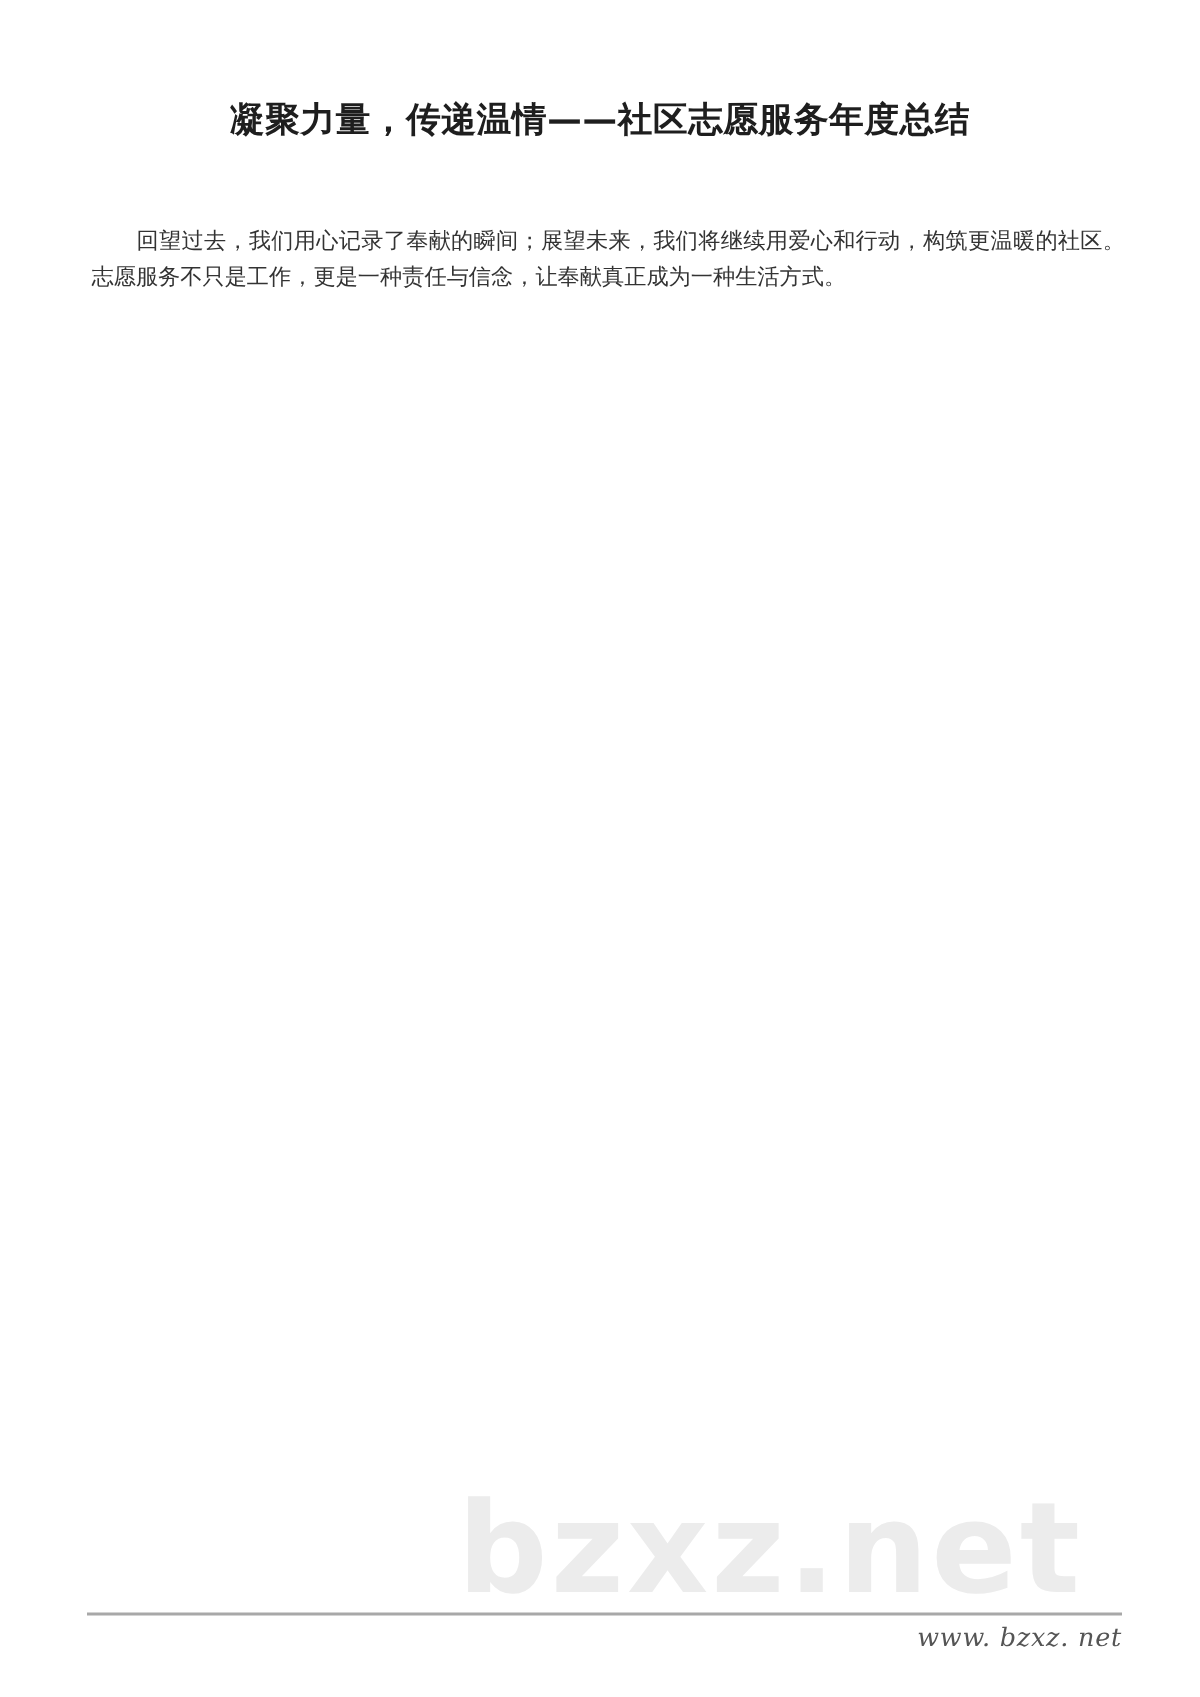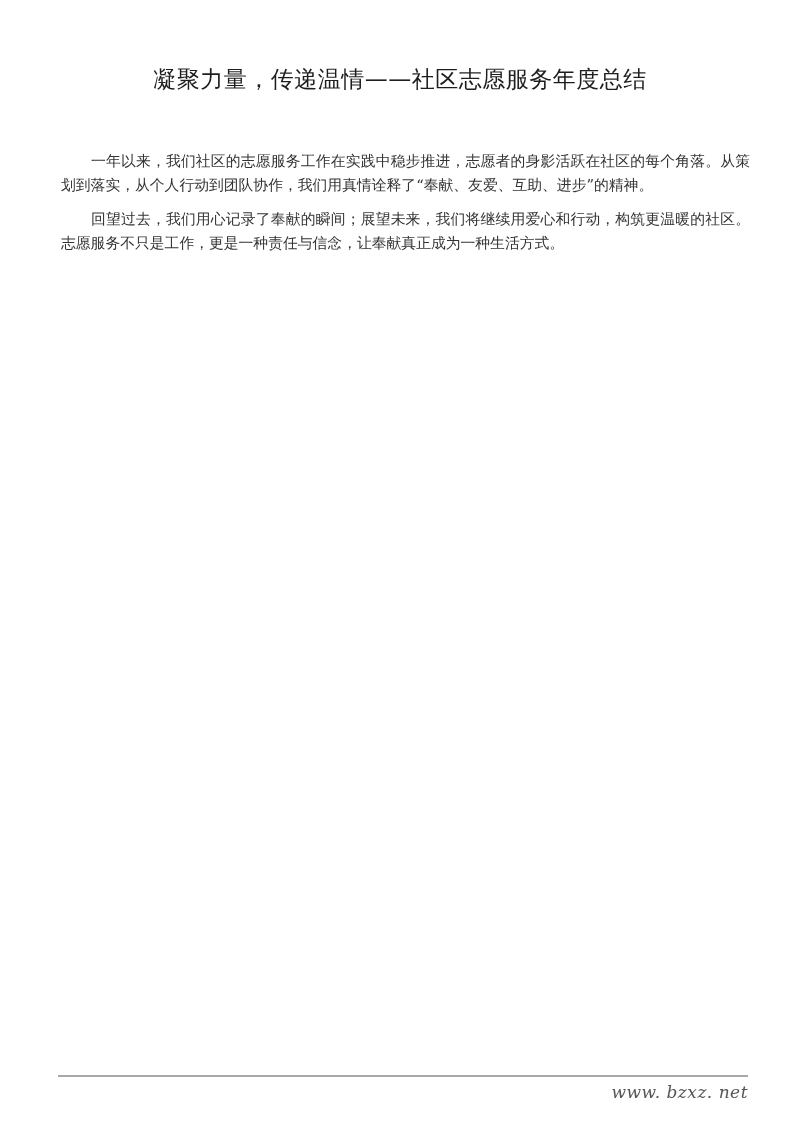--- a/index.html
+++ b/index.html
@@ -20,21 +20,21 @@
       left: 0; top: 0;
       width: 800px;
       height: 1131px;
     }
     .title {
       position: absolute;
       left: 0;
       width: 800px;
       text-align: center;
       font-family: "DejaVu Sans", "Liberation Sans", sans-serif;
-      font-weight: normal;
+      font-weight: bold;
       font-size: 23px;
       letter-spacing: 0.5px;
       color: #1e1e1e;
       margin: 0;
     }
     .title-1 { top: 64px; }
     .section {
       position: absolute;
       left: 83px;
       width: 633px;
@@ -82,24 +82,24 @@
       font-size: 17px;
       color: #555555;
       letter-spacing: 0.5px;
     }
   </style>
 </head>
 <body>
 
 <div class="page">
 
+  <div class="watermark">bzxz.net</div>
 
   <h1 class="title title-1 content-layer">凝聚力量，传递温情——社区志愿服务年度总结</h1>
 
   <div class="section section-1 content-layer">
-    <p class="para">一年以来，我们社区的志愿服务工作在实践中稳步推进，志愿者的身影活跃在社区的每个角落。从策划到落实，从个人行动到团队协作，我们用真情诠释了“奉献、友爱、互助、进步”的精神。</p>
     <p class="para">回望过去，我们用心记录了奉献的瞬间；展望未来，我们将继续用爱心和行动，构筑更温暖的社区。志愿服务不只是工作，更是一种责任与信念，让奉献真正成为一种生活方式。</p>
   </div>
 
   <div class="footer-rule"></div>
   <div class="footer-url">www. bzxz. net</div>
 
 </div>
 
 </body></html>

